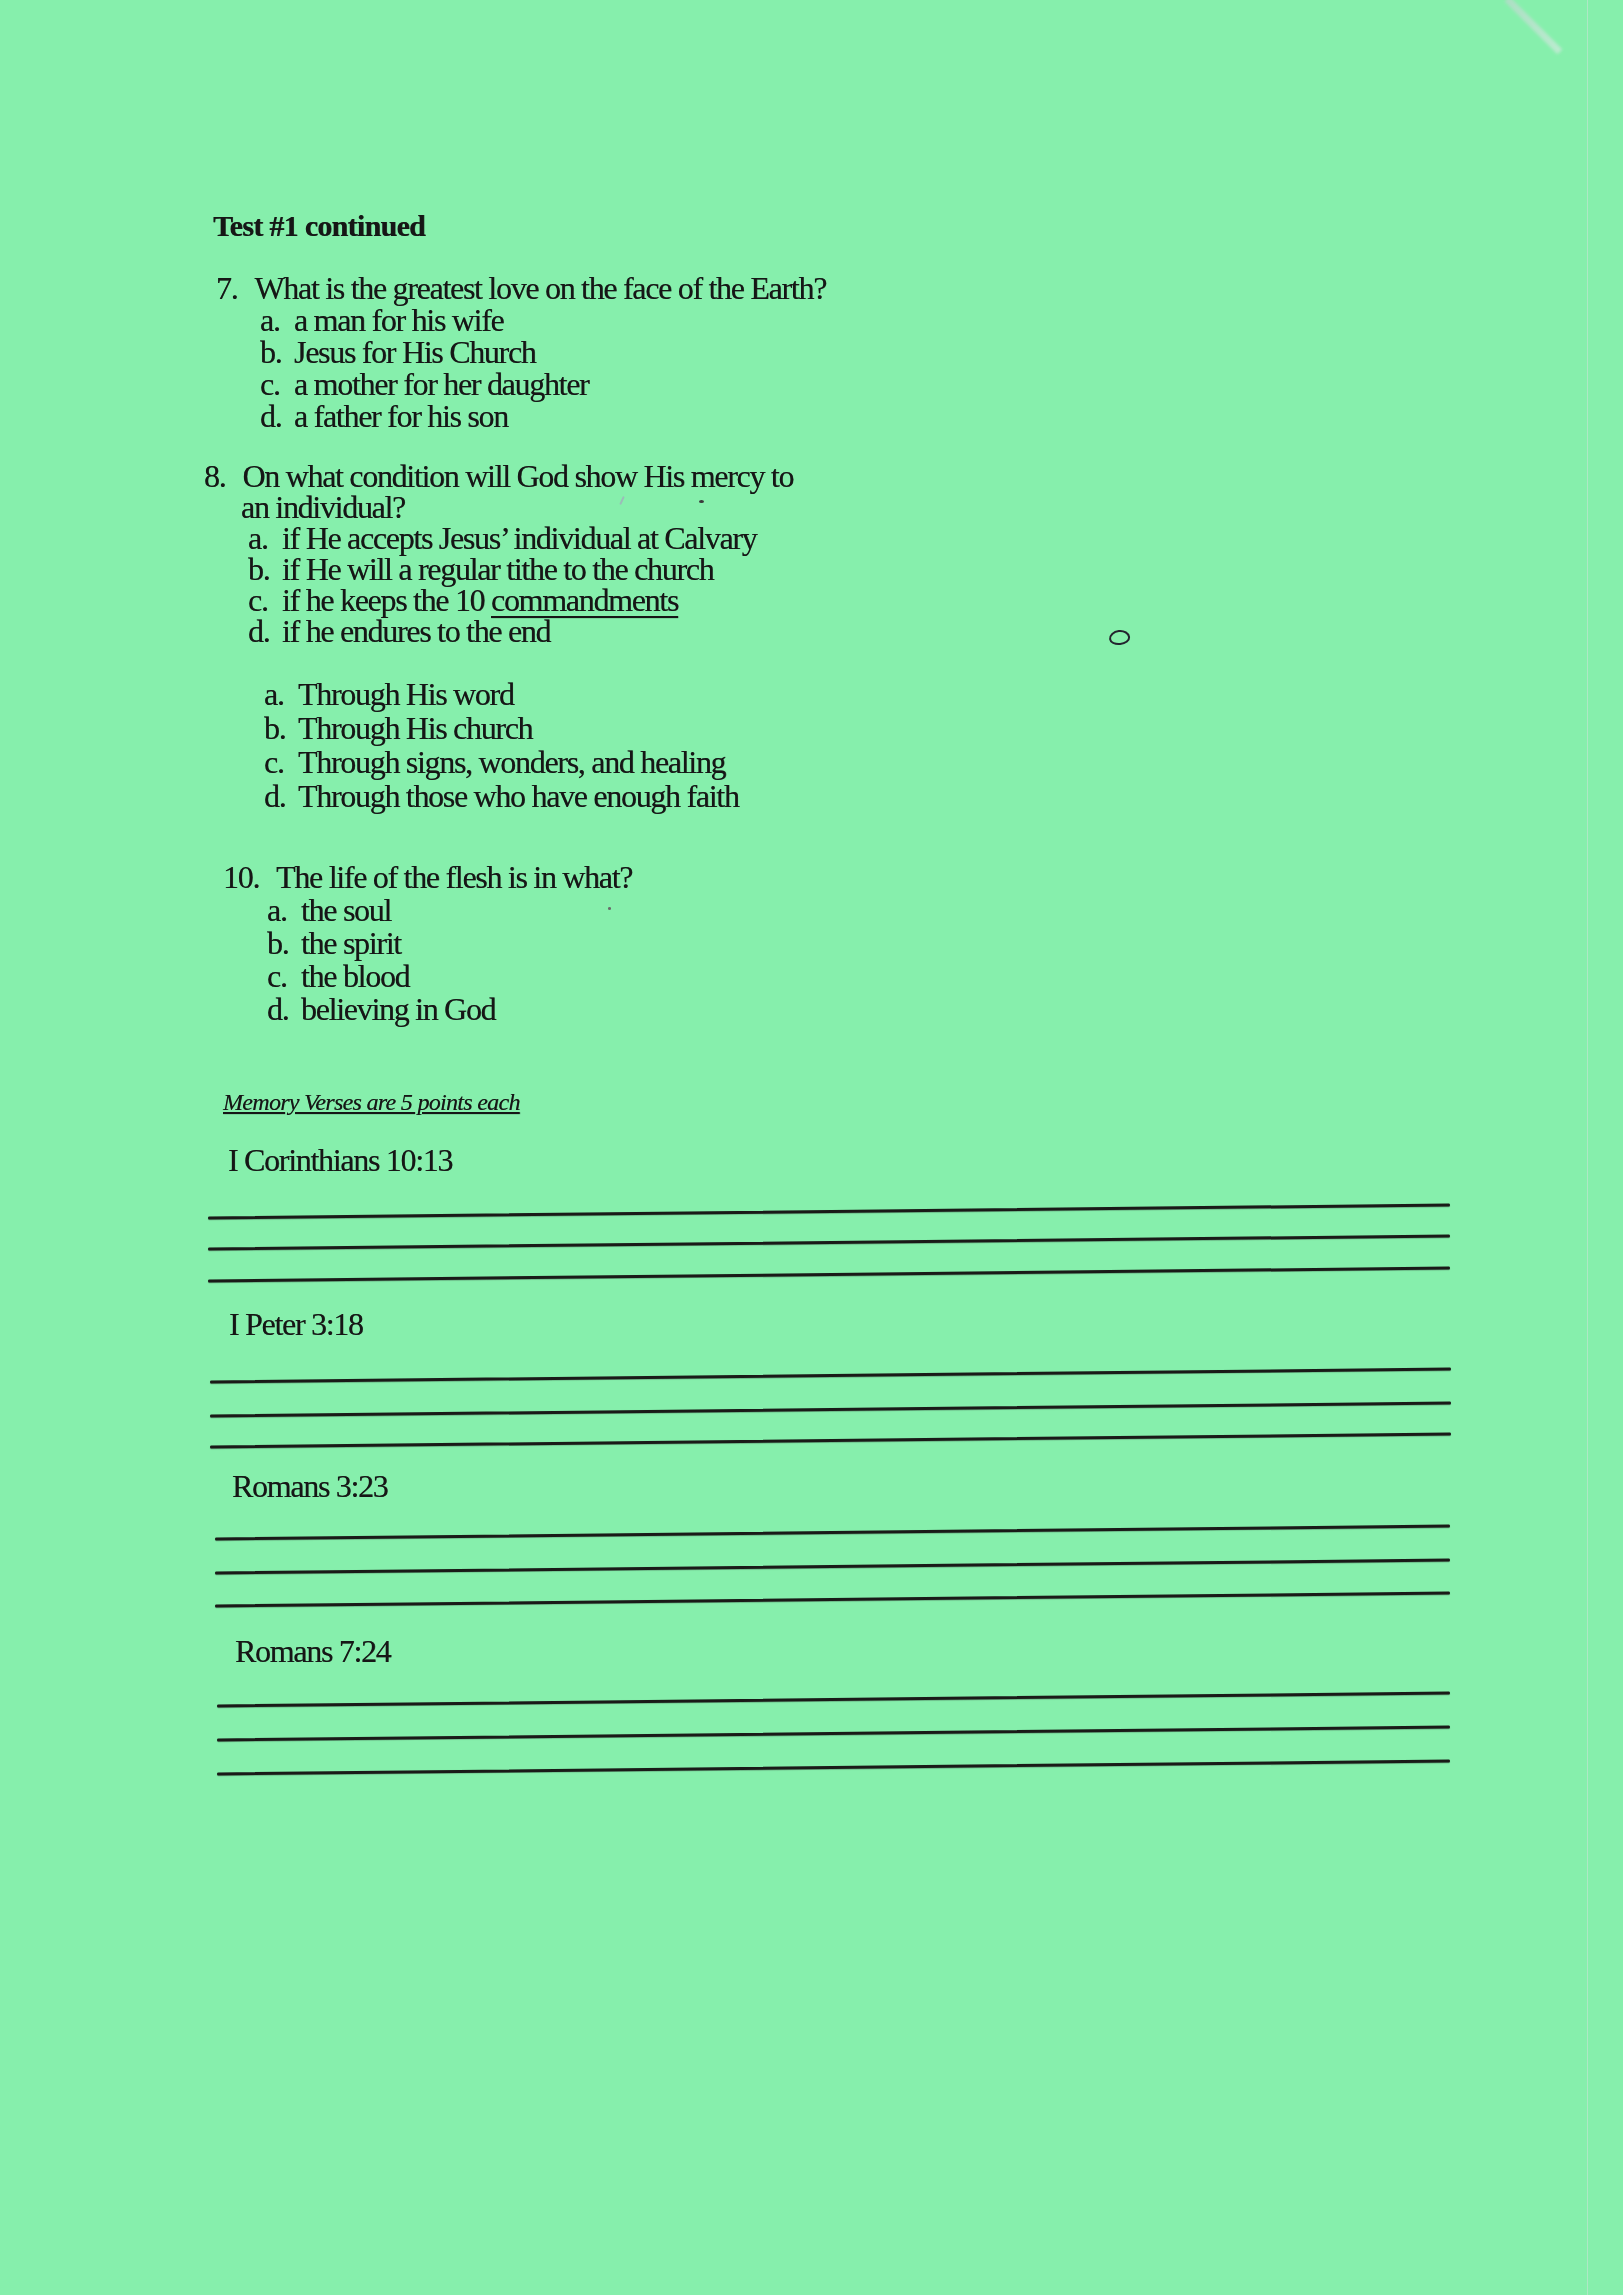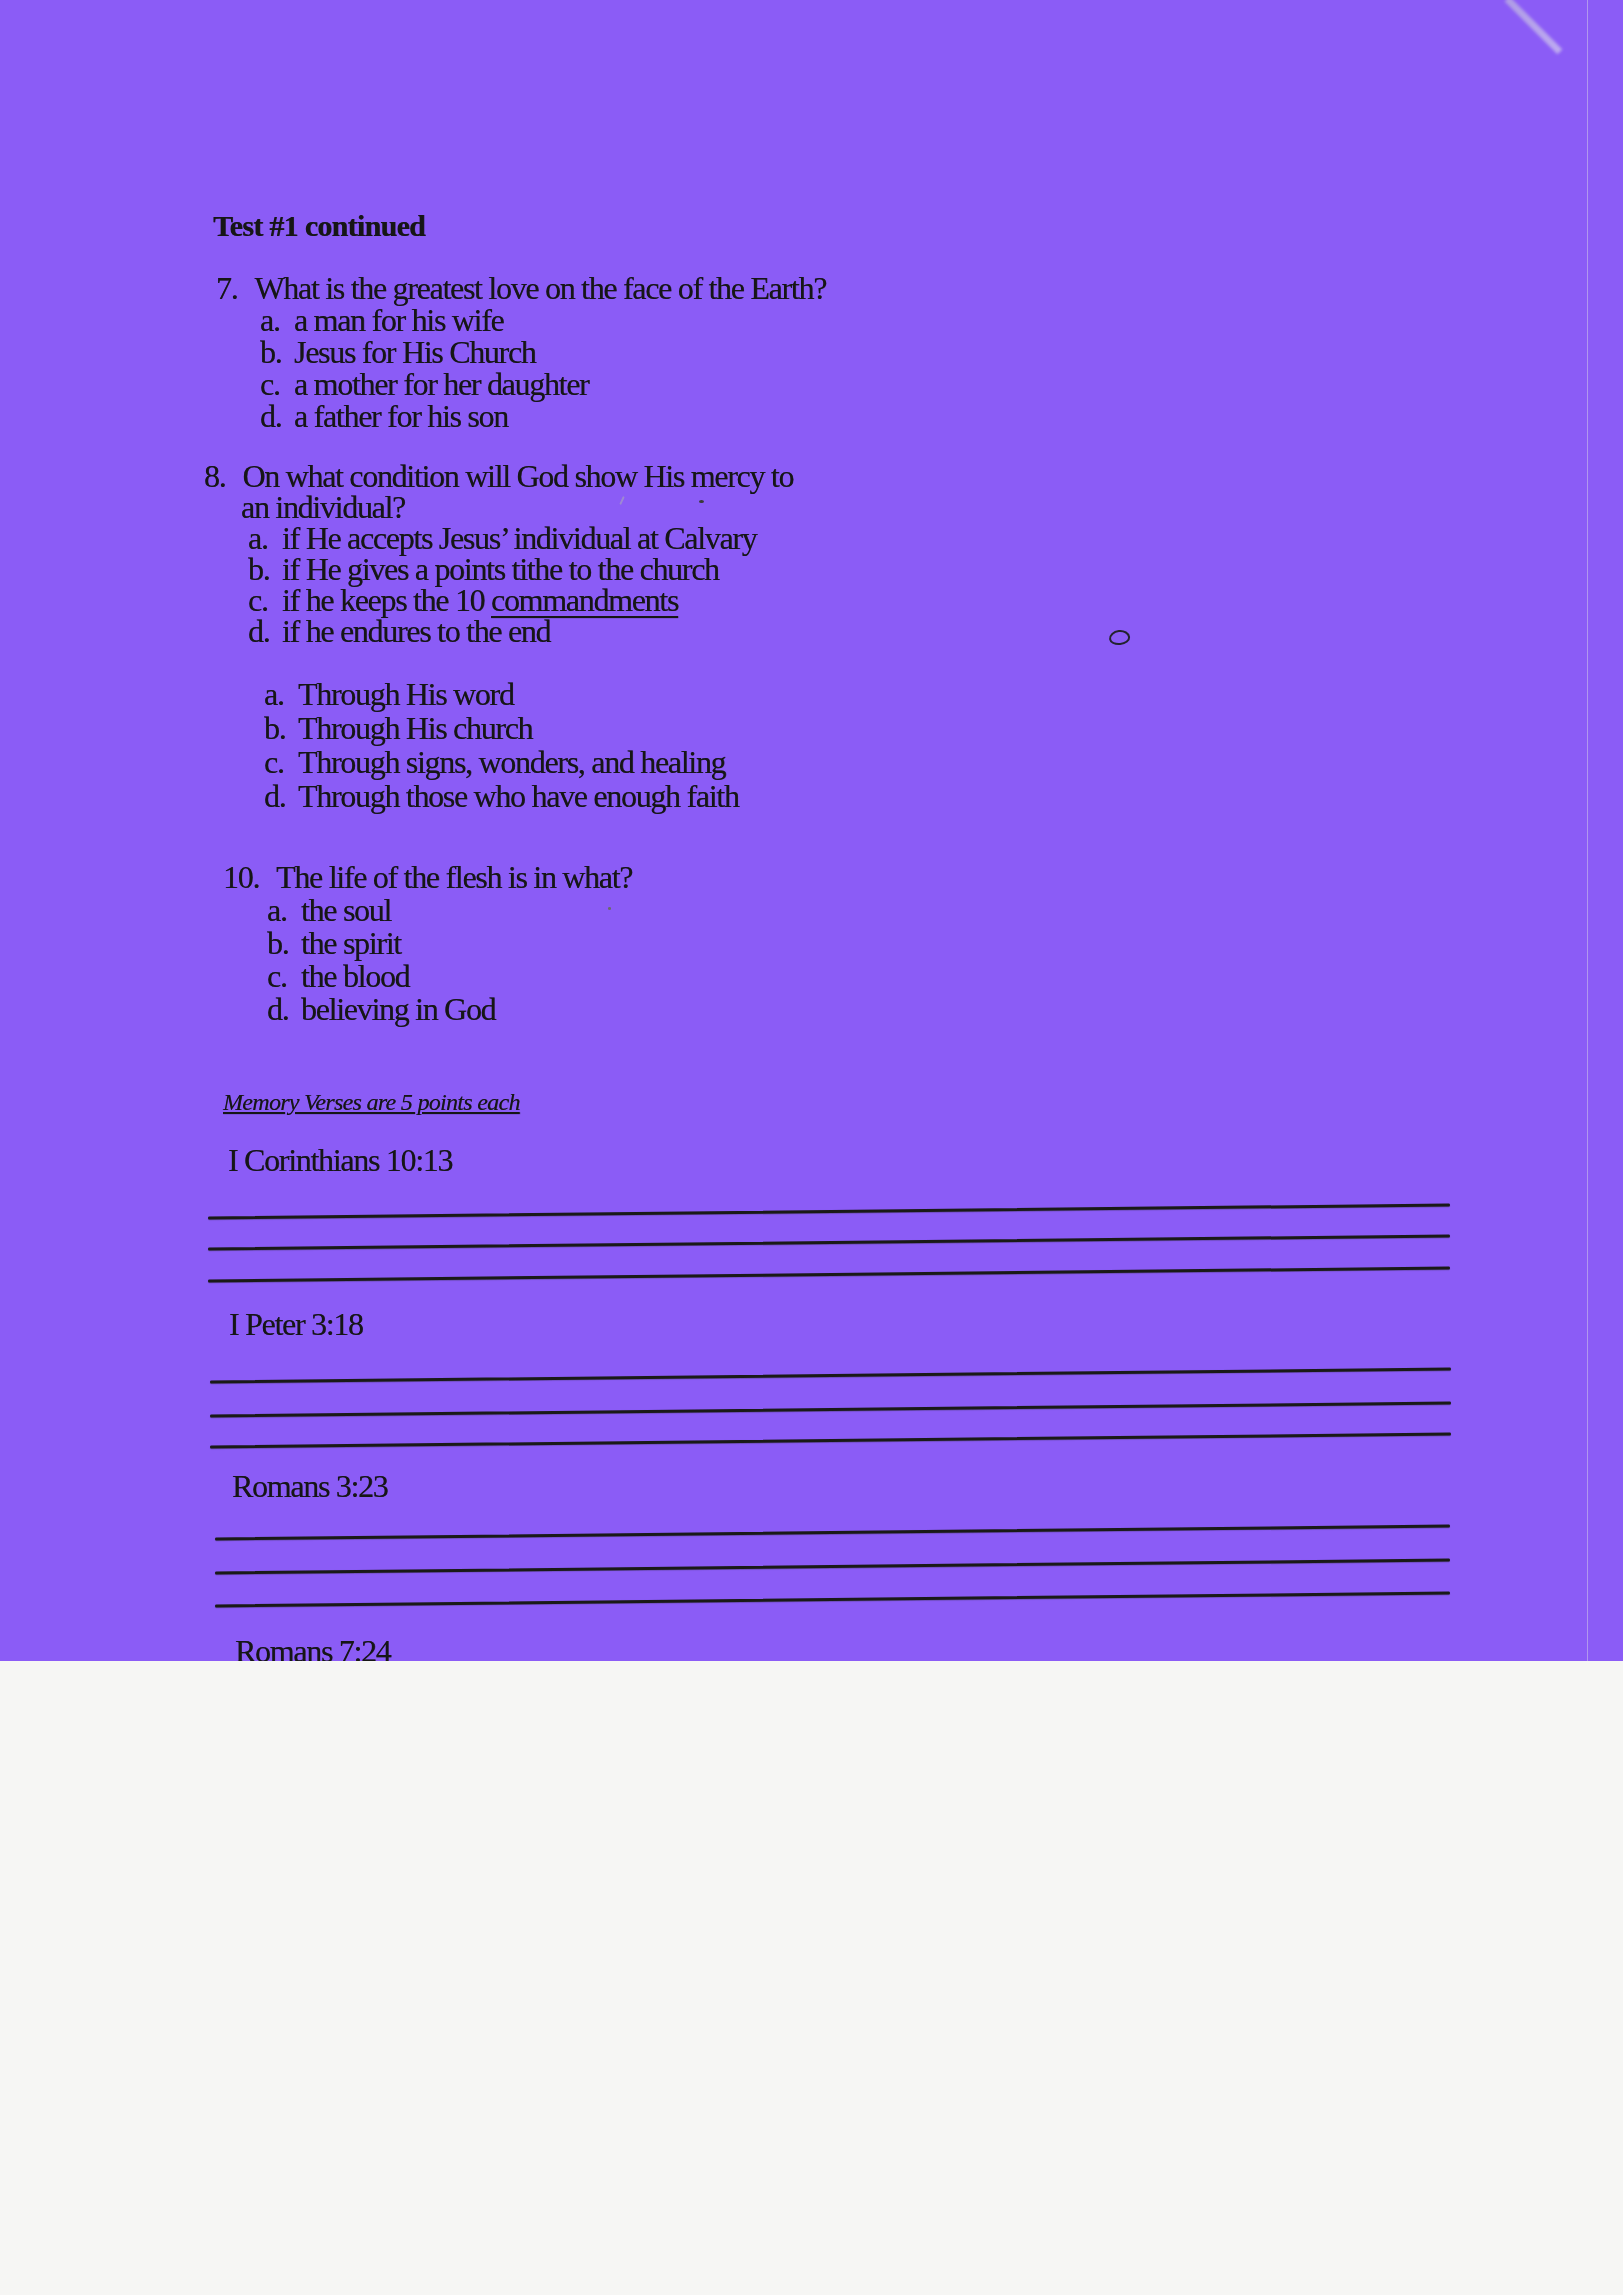--- a/index.html
+++ b/index.html
@@ -2,22 +2,22 @@
 <html style="font-size:10.5px"><head>
 <meta charset="utf-8">
 <style>
   html,body{margin:0;padding:0;}
   body{
     width:1624px;height:2295px;
     background:#f6f6f4;
     font-family:"Liberation Serif","DejaVu Serif",serif;
   }
   .page{
-    position:relative;width:1624px;height:1661px;overflow:hidden;
-    background:#8b5cf6;color:#161616;
+    position:relative;width:1624px;height:2295px;overflow:hidden;
+    background:#86efac;color:#161616;
   }
   .txt{
     position:absolute;
     font-size:32px;line-height:31px;letter-spacing:-1.3px;
     color:#161616;
     text-shadow:0.3px 0.2px 0.5px rgba(15,15,15,.6);
     white-space:nowrap;
   }
   .title{
     font-weight:bold;font-size:30px;line-height:34px;letter-spacing:-0.7px;
@@ -76,21 +76,21 @@
     <div class="opt"><span class="olet">a.</span><span>a man for his wife</span></div>
     <div class="opt"><span class="olet">b.</span><span>Jesus for His Church</span></div>
     <div class="opt"><span class="olet">c.</span><span>a mother for her daughter</span></div>
     <div class="opt"><span class="olet">d.</span><span>a father for his son</span></div>
   </div>
 
   <div class="txt" style="left:204px;top:461px;line-height:31px">
     <div><span class="qnum">8.</span><span>On what condition will God show His mercy to</span></div>
     <div class="qline2"><span>an individual?</span></div>
     <div class="opt"><span class="olet">a.</span><span>if He accepts Jesus’ individual at Calvary</span></div>
-    <div class="opt"><span class="olet">b.</span><span>if He gives a points tithe to the church</span></div>
+    <div class="opt"><span class="olet">b.</span><span>if He will a regular tithe to the church</span></div>
     <div class="opt"><span class="olet">c.</span><span><span>if he keeps the 10 </span><span class="uword">commandments</span></span></div>
     <div class="opt"><span class="olet">d.</span><span>if he endures to the end</span></div>
   </div>
 
   <div class="txt" style="left:220px;top:677px;line-height:34px">
     <div class="opt"><span class="olet">a.</span><span>Through His word</span></div>
     <div class="opt"><span class="olet">b.</span><span>Through His church</span></div>
     <div class="opt"><span class="olet">c.</span><span>Through signs, wonders, and healing</span></div>
     <div class="opt"><span class="olet">d.</span><span>Through those who have enough faith</span></div>
   </div>

